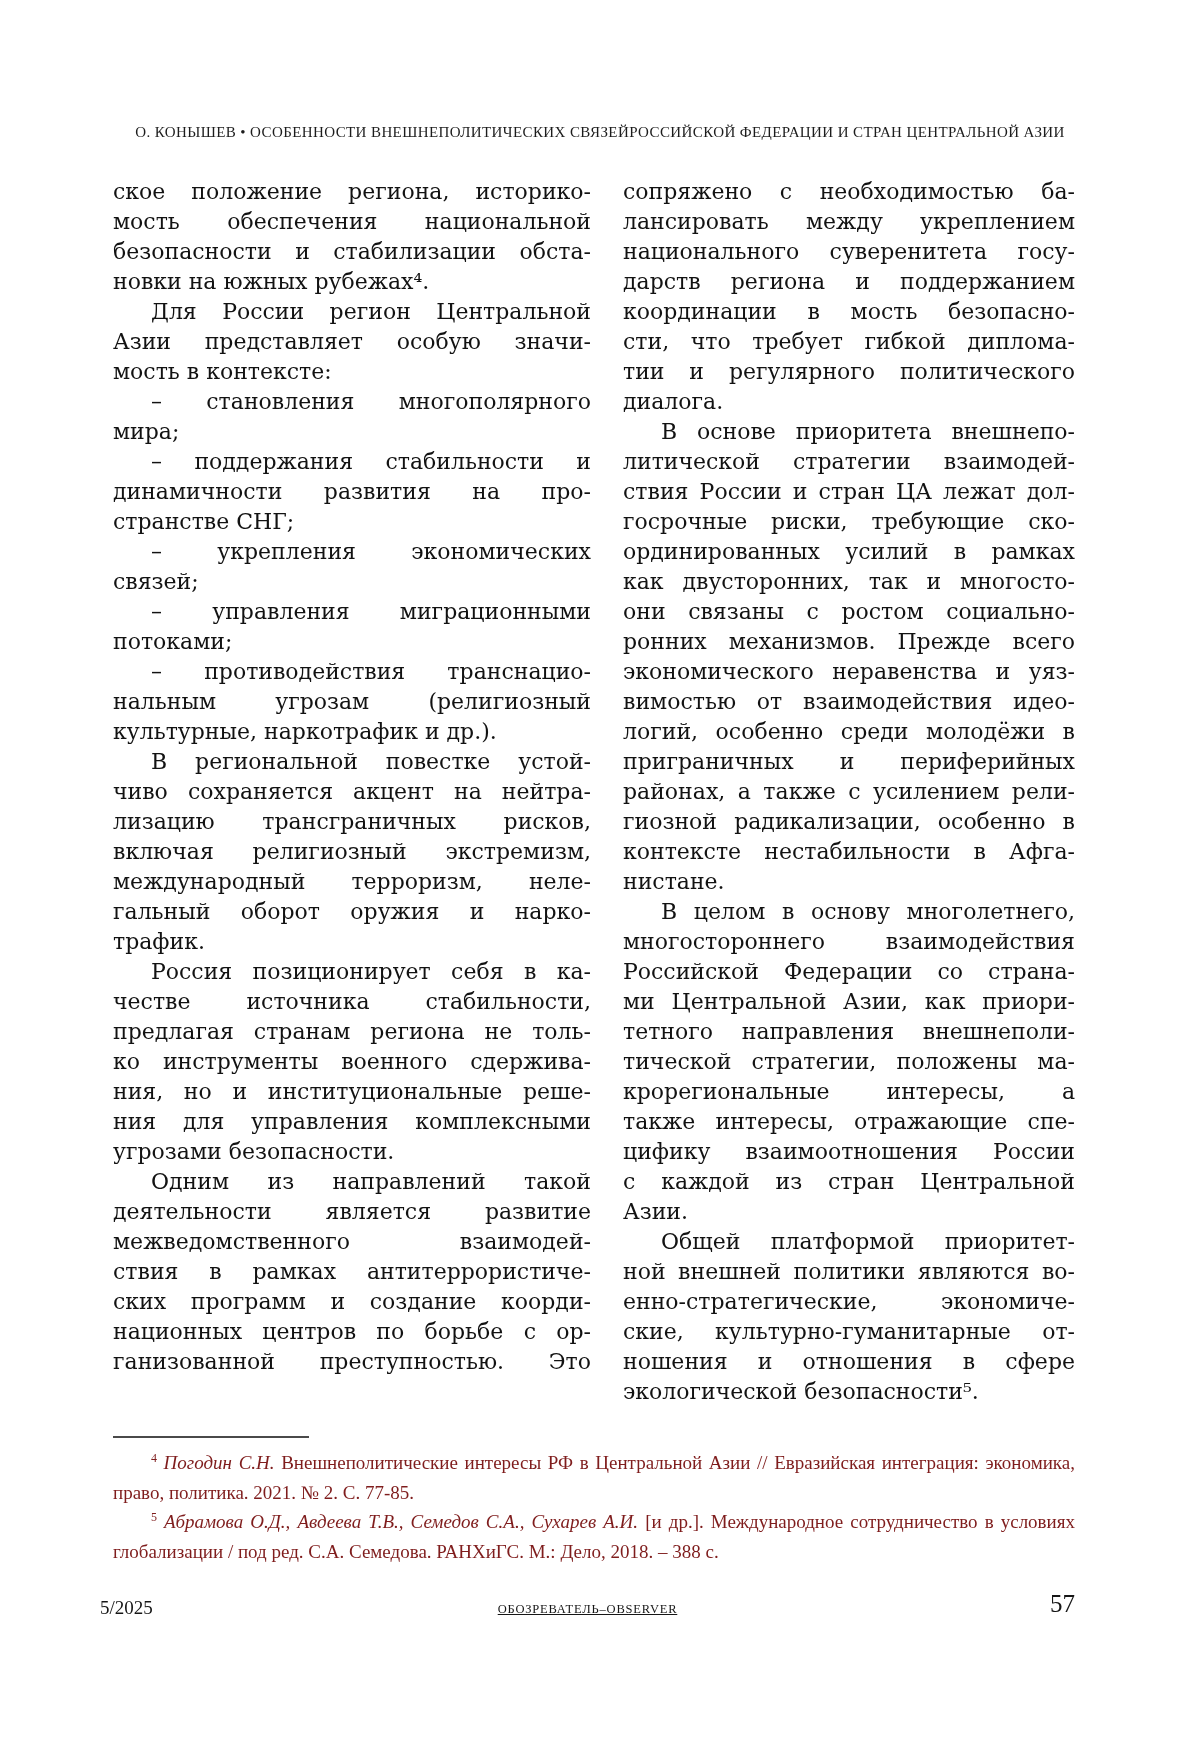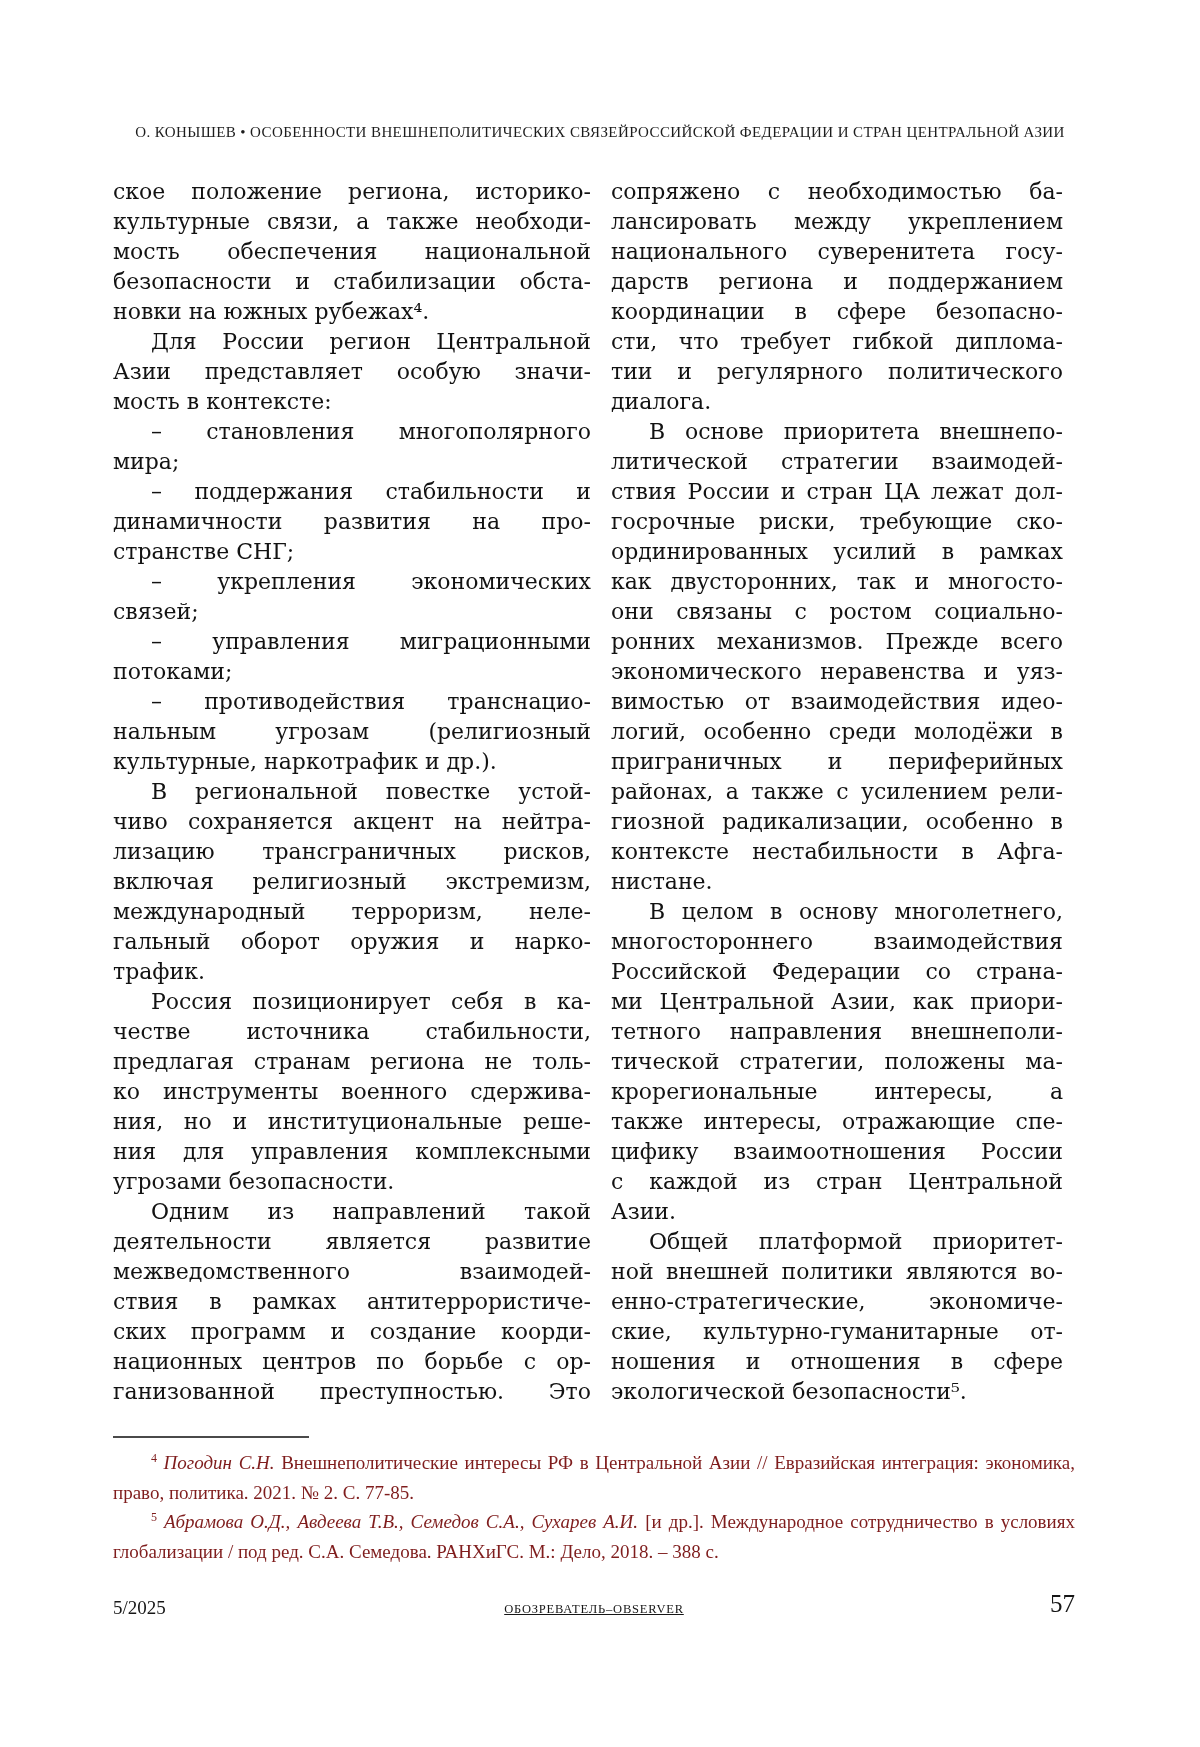--- a/index.html
+++ b/index.html
@@ -23,21 +23,21 @@
     letter-spacing: 0.4px;
     color: #1c1c1c;
     white-space: nowrap;
   }
   .body-columns {
     position: absolute;
     top: 177px;
     left: 113px;
     width: 962px;
     display: flex;
-    gap: 20px;
+    gap: 32px;
   }
   .col { flex: 0 0 auto; }
   .col-left  { width: 478px; }
   .col-right { width: 452px; }
   .tline {
     font-family: "DejaVu Serif", serif;
     font-size: 22px;
     line-height: 30px;
     color: #121212;
     text-align: justify;
@@ -69,21 +69,21 @@
     font-size: 19px;
     line-height: 29.5px;
     text-align: justify;
     text-indent: 38px;
     color: #7f1d1d;
   }
   .footnote sup { font-size: 12px; line-height: 0; }
   .footnote i { font-style: italic; }
   .page-footer {
     position: absolute;
-    left: 113px;
+    left: 100px;
     right: 125px;
     top: 1590px;
     height: 34px;
     font-family: "Liberation Serif", serif;
     color: #161616;
   }
   .footer-issue {
     position: absolute;
     left: 0;
     top: 7px;
@@ -109,21 +109,20 @@
 </head>
 <body>
 
 <div class="page">
 
   <div class="running-head">О. КОНЫШЕВ • ОСОБЕННОСТИ ВНЕШНЕПОЛИТИЧЕСКИХ СВЯЗЕЙРОССИЙСКОЙ ФЕДЕРАЦИИ И СТРАН ЦЕНТРАЛЬНОЙ АЗИИ</div>
 
   <div class="body-columns">
     <div class="col col-left">
         <div class="tline">ское положение региона, историко-</div>
-        <div class="tline">культурные связи, а также необходи-</div>
         <div class="tline">мость обеспечения национальной</div>
         <div class="tline">безопасности и стабилизации обста-</div>
         <div class="tline endline">новки на южных рубежах⁴.</div>
         <div class="tline indent">Для России регион Центральной</div>
         <div class="tline">Азии представляет особую значи-</div>
         <div class="tline endline">мость в контексте:</div>
         <div class="tline indent">– становления многополярного</div>
         <div class="tline endline">мира;</div>
         <div class="tline indent">– поддержания стабильности и</div>
         <div class="tline">динамичности развития на про-</div>
@@ -155,21 +154,21 @@
         <div class="tline">ствия в рамках антитеррористиче-</div>
         <div class="tline">ских программ и создание коорди-</div>
         <div class="tline">национных центров по борьбе с ор-</div>
         <div class="tline">ганизованной преступностью. Это</div>
       </div>
     <div class="col col-right">
         <div class="tline">сопряжено с необходимостью ба-</div>
         <div class="tline">лансировать между укреплением</div>
         <div class="tline">национального суверенитета госу-</div>
         <div class="tline">дарств региона и поддержанием</div>
-        <div class="tline">координации в сфере безопасно-</div>
+        <div class="tline">координации в мость безопасно-</div>
         <div class="tline">сти, что требует гибкой диплома-</div>
         <div class="tline">тии и регулярного политического</div>
         <div class="tline endline">диалога.</div>
         <div class="tline indent">В основе приоритета внешнепо-</div>
         <div class="tline">литической стратегии взаимодей-</div>
         <div class="tline">ствия России и стран ЦА лежат дол-</div>
         <div class="tline">госрочные риски, требующие ско-</div>
         <div class="tline">ординированных усилий в рамках</div>
         <div class="tline">как двусторонних, так и многосто-</div>
         <div class="tline">они связаны с ростом социально-</div>

